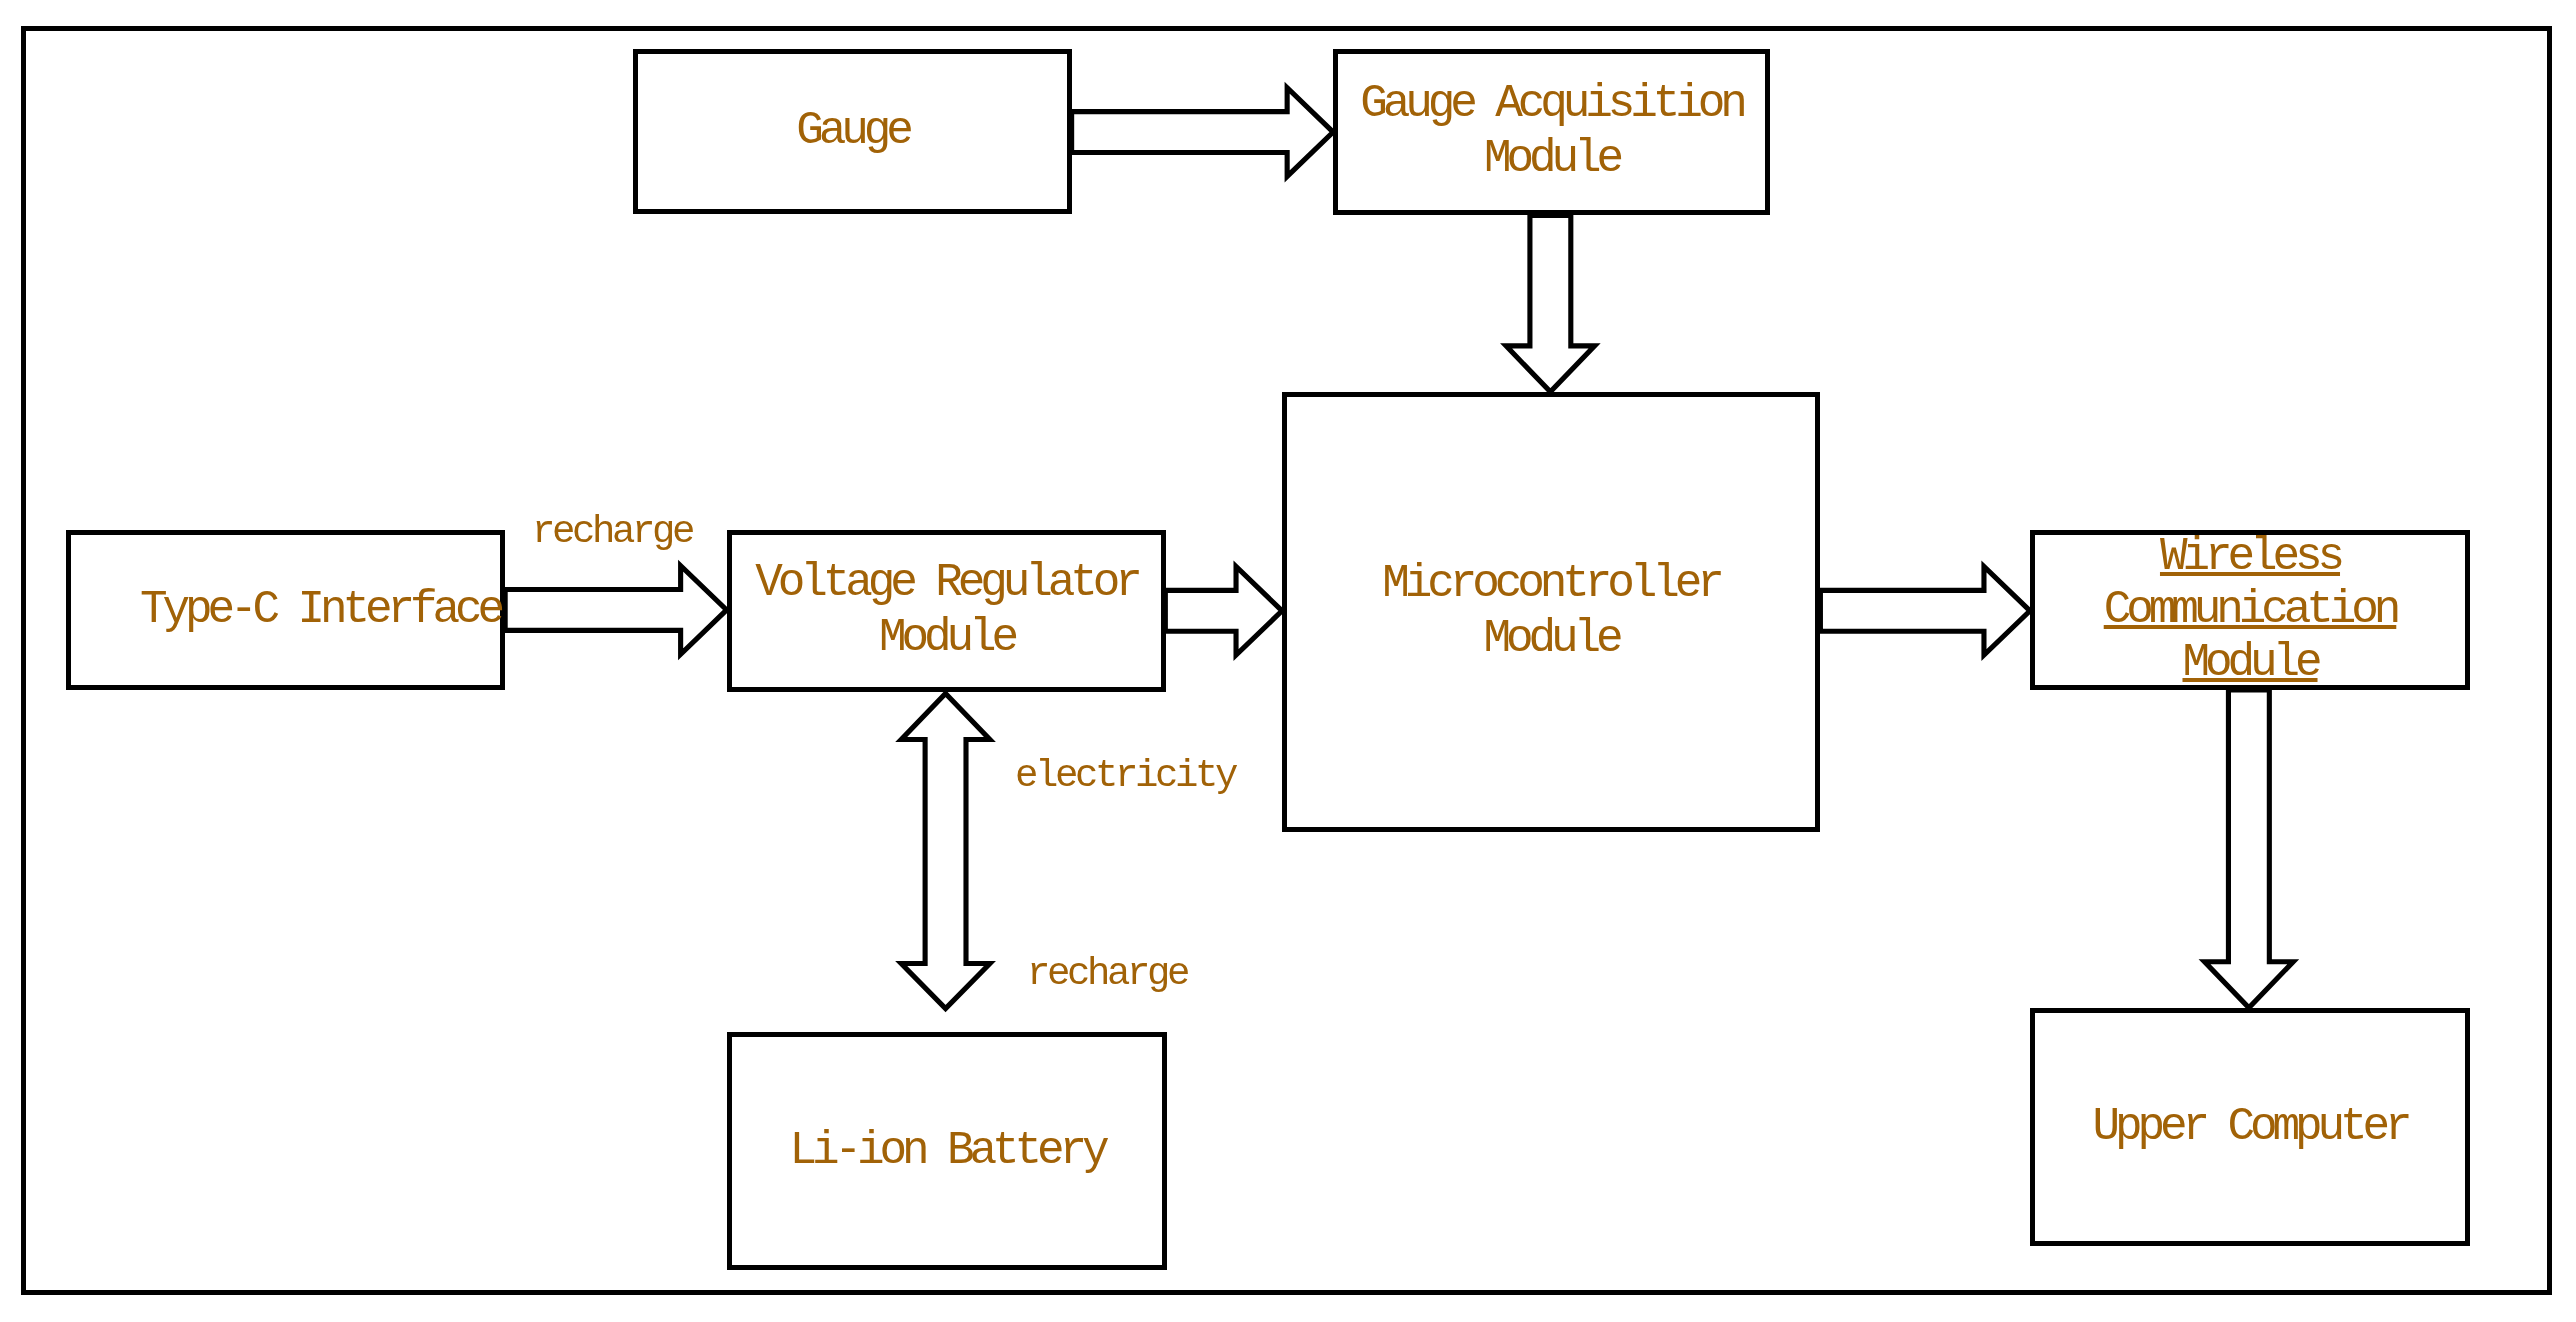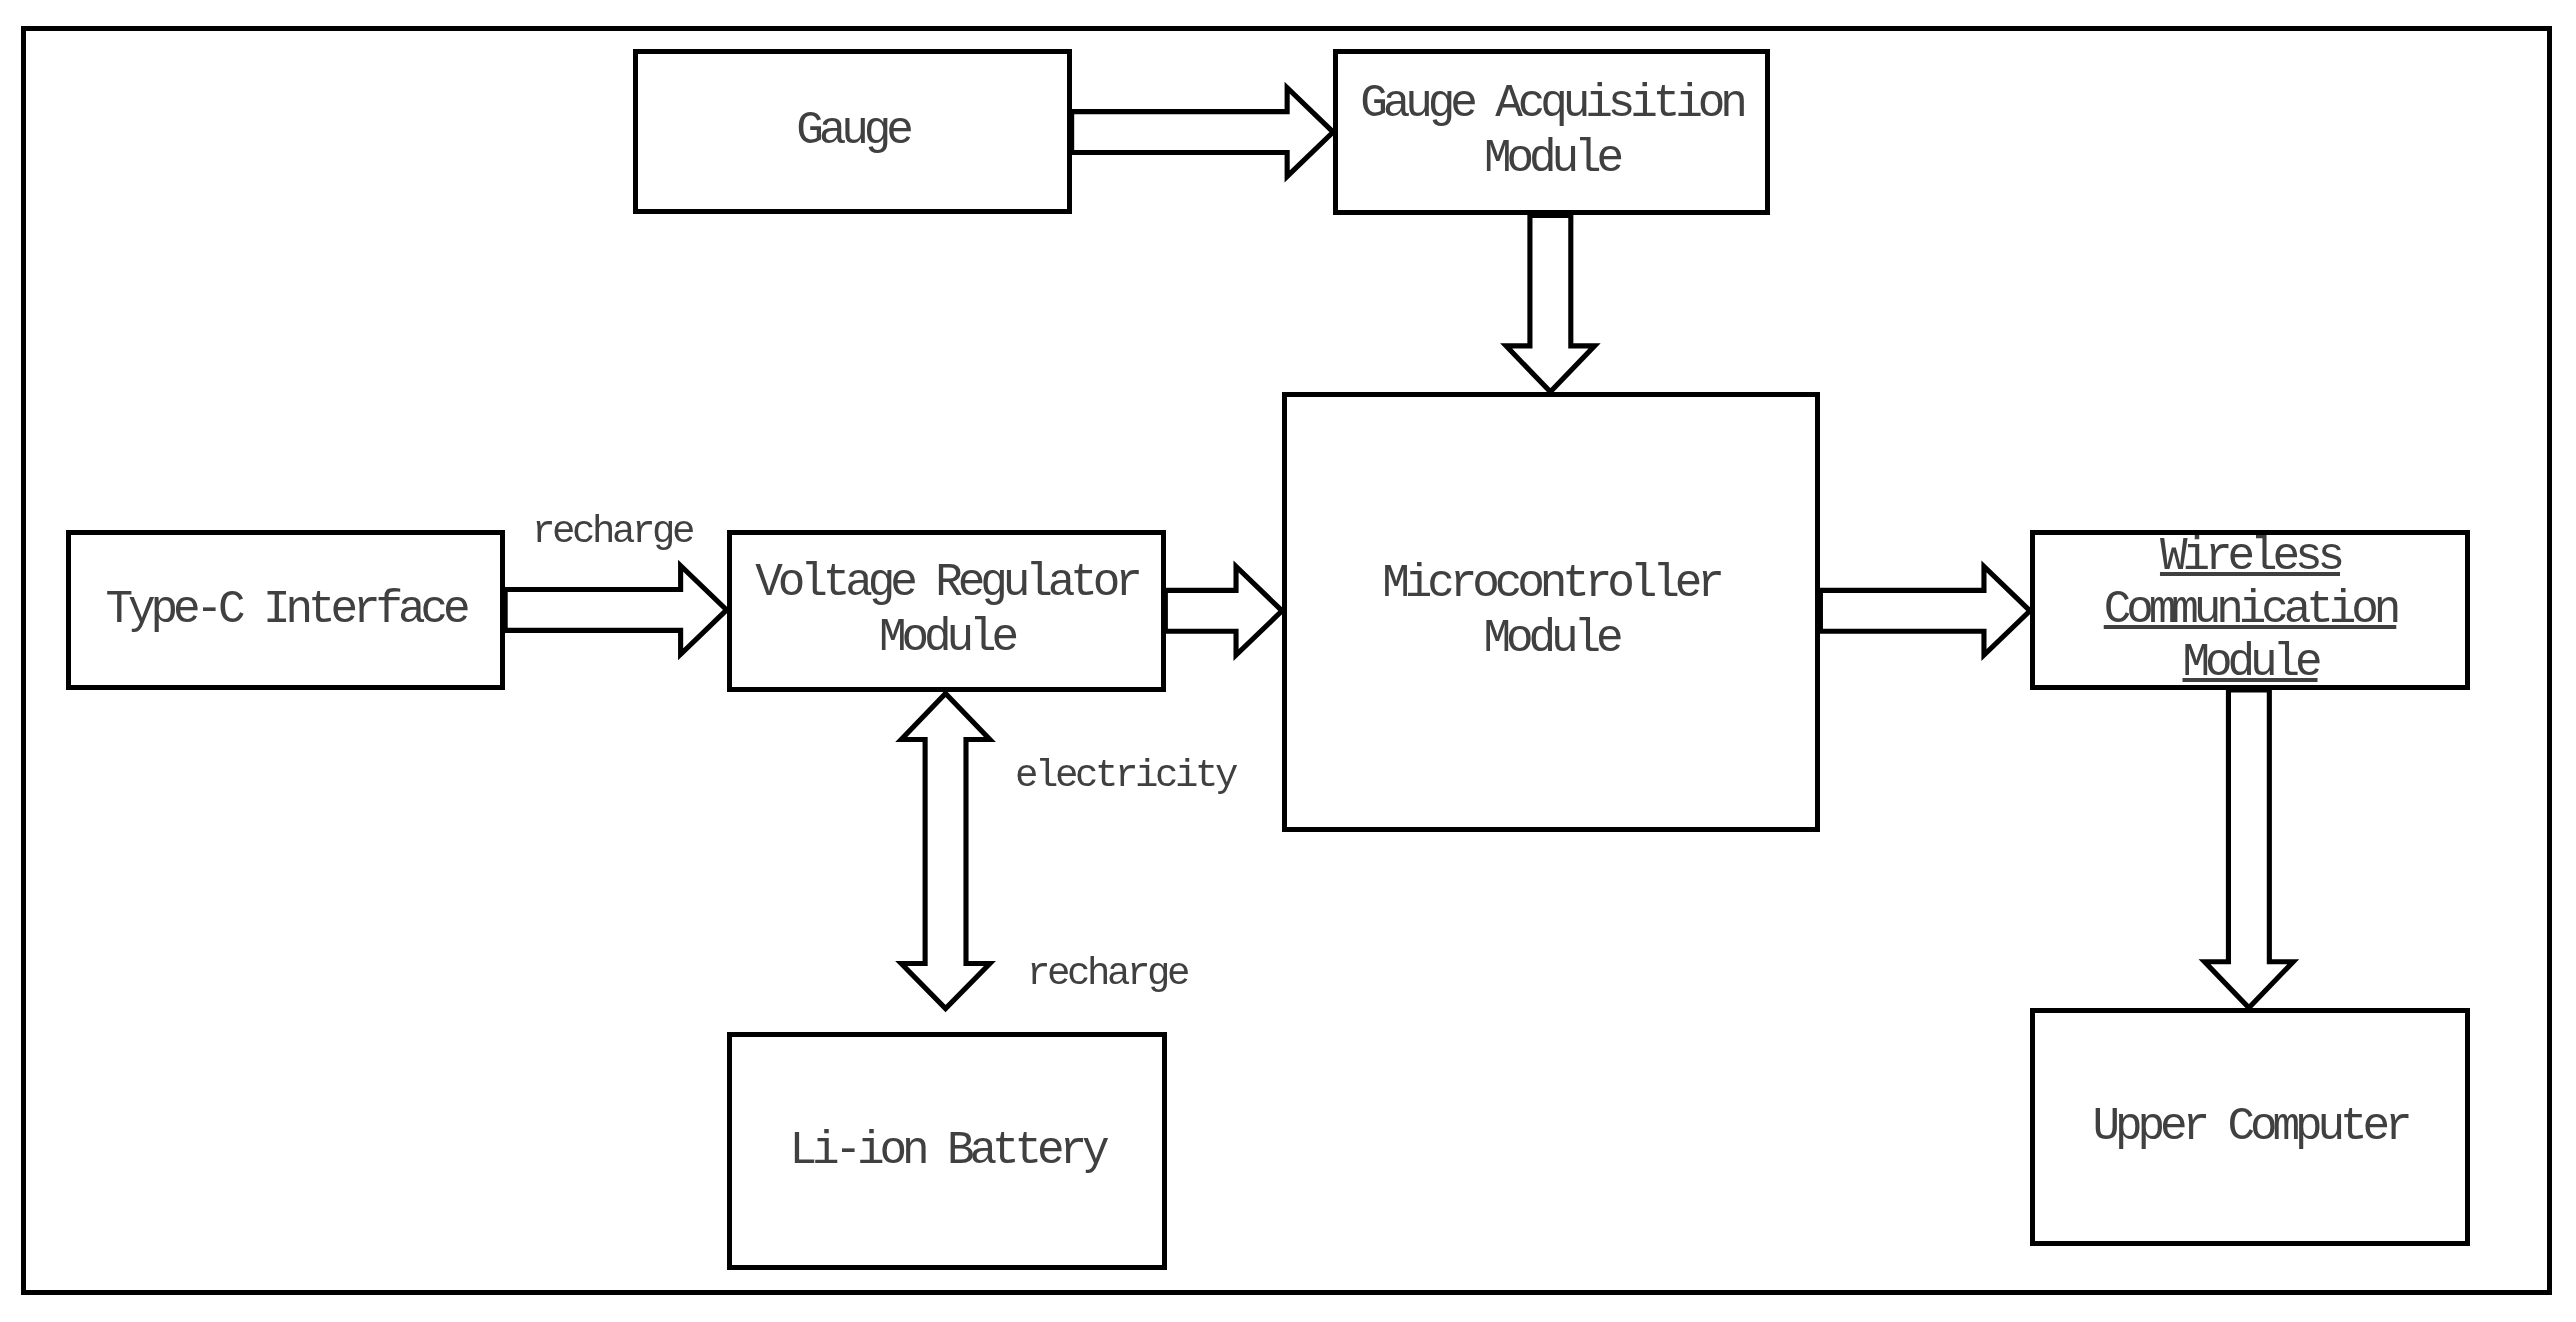--- a/index.html
+++ b/index.html
@@ -7,21 +7,21 @@
     padding: 0;
     background: #ffffff;
   }
   .canvas {
     position: relative;
     width: 2576px;
     height: 1323px;
     background: #ffffff;
     overflow: hidden;
     font-family: "Liberation Mono", "DejaVu Sans Mono", monospace;
-    color: #404040;
+    color: #a16207;
   }
   .frame {
     position: absolute;
     left: 21px;
     top: 26.4px;
     width: 2531px;
     height: 1269px;
     border: 5.1px solid #000000;
     box-sizing: border-box;
     background: #ffffff;
@@ -100,21 +100,21 @@
   <div class="node" style="left:1333px; top:49px; width:437px; height:166px;">
     <span class="nline">Gauge Acquisition</span>
     <span class="nline">Module</span>
   </div>
 
   <div class="node" style="left:1282px; top:392px; width:538px; height:440px;font-family:Liberation Mono, monospace;">
     <span class="nline">Microcontroller</span>
     <span class="nline">Module</span>
   </div>
 
-  <div class="node" style="left:66px; top:530px; width:439px; height:160px;">
+  <div class="node" style="left:66px; top:530px; width:439px; height:160px;align-items:flex-end;">
     <span class="nline">Type-C Interface</span>
   </div>
 
   <div class="node" style="left:727px; top:530px; width:439px; height:162px;">
     <span class="nline">Voltage Regulator</span>
     <span class="nline">Module</span>
   </div>
 
   <div class="node" style="left:727px; top:1008px; width:440px; height:238px;margin-top:24px;">
     <span class="nline">Li-ion Battery</span>

